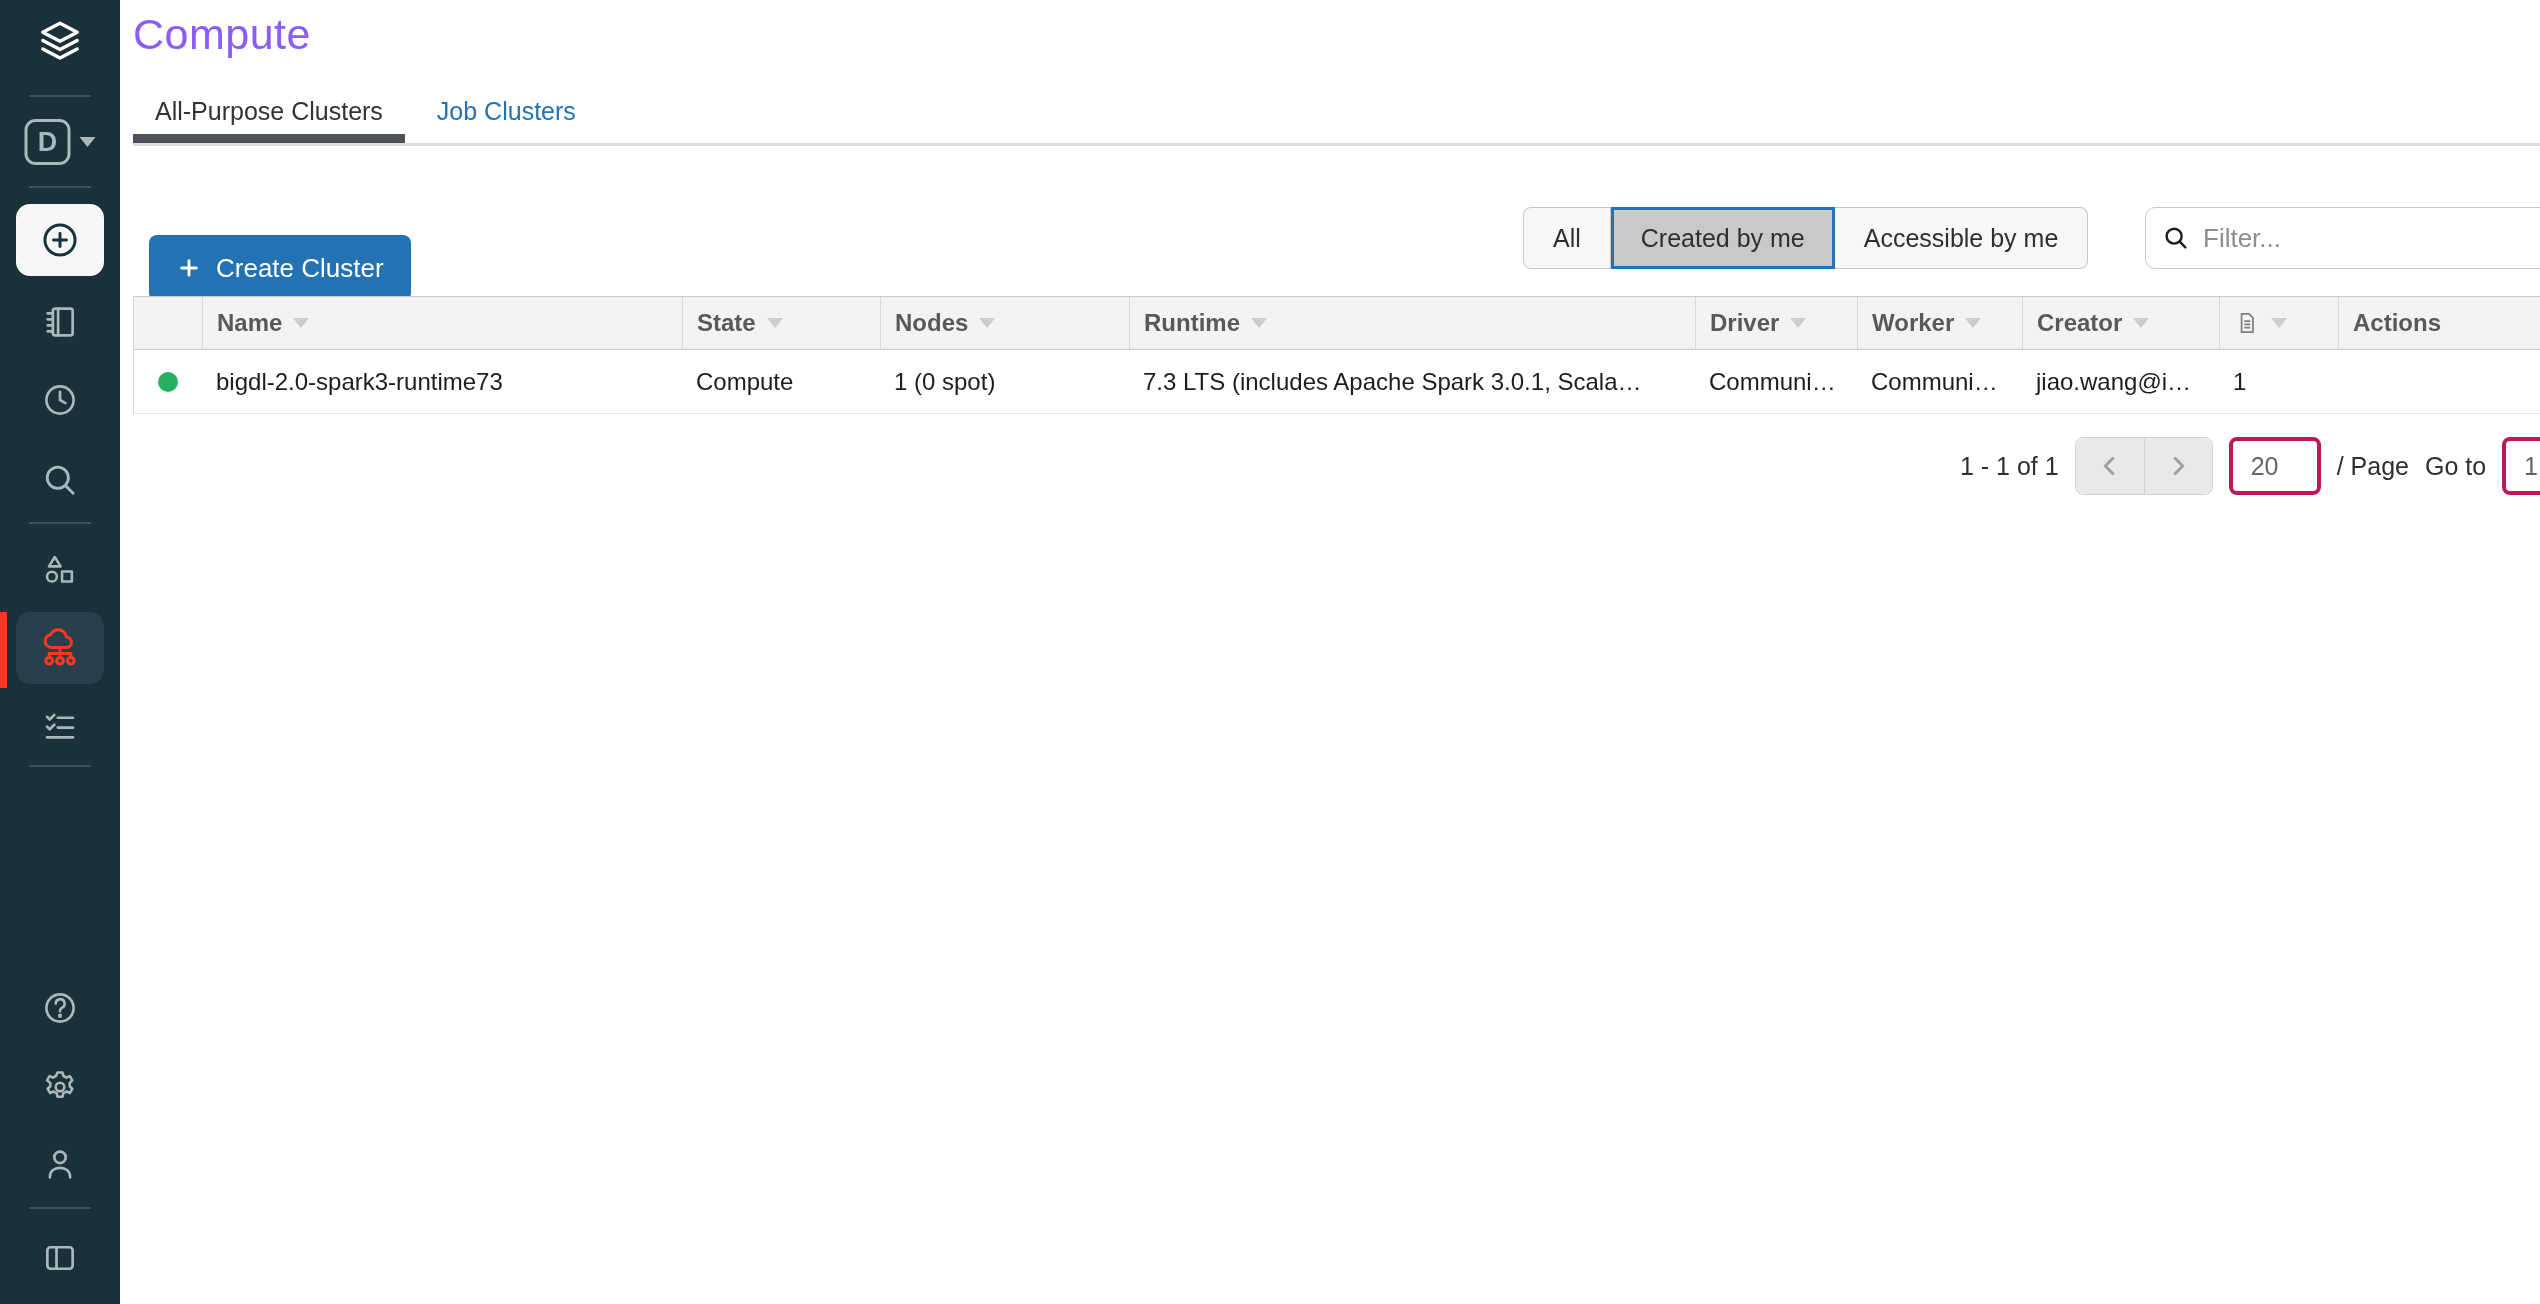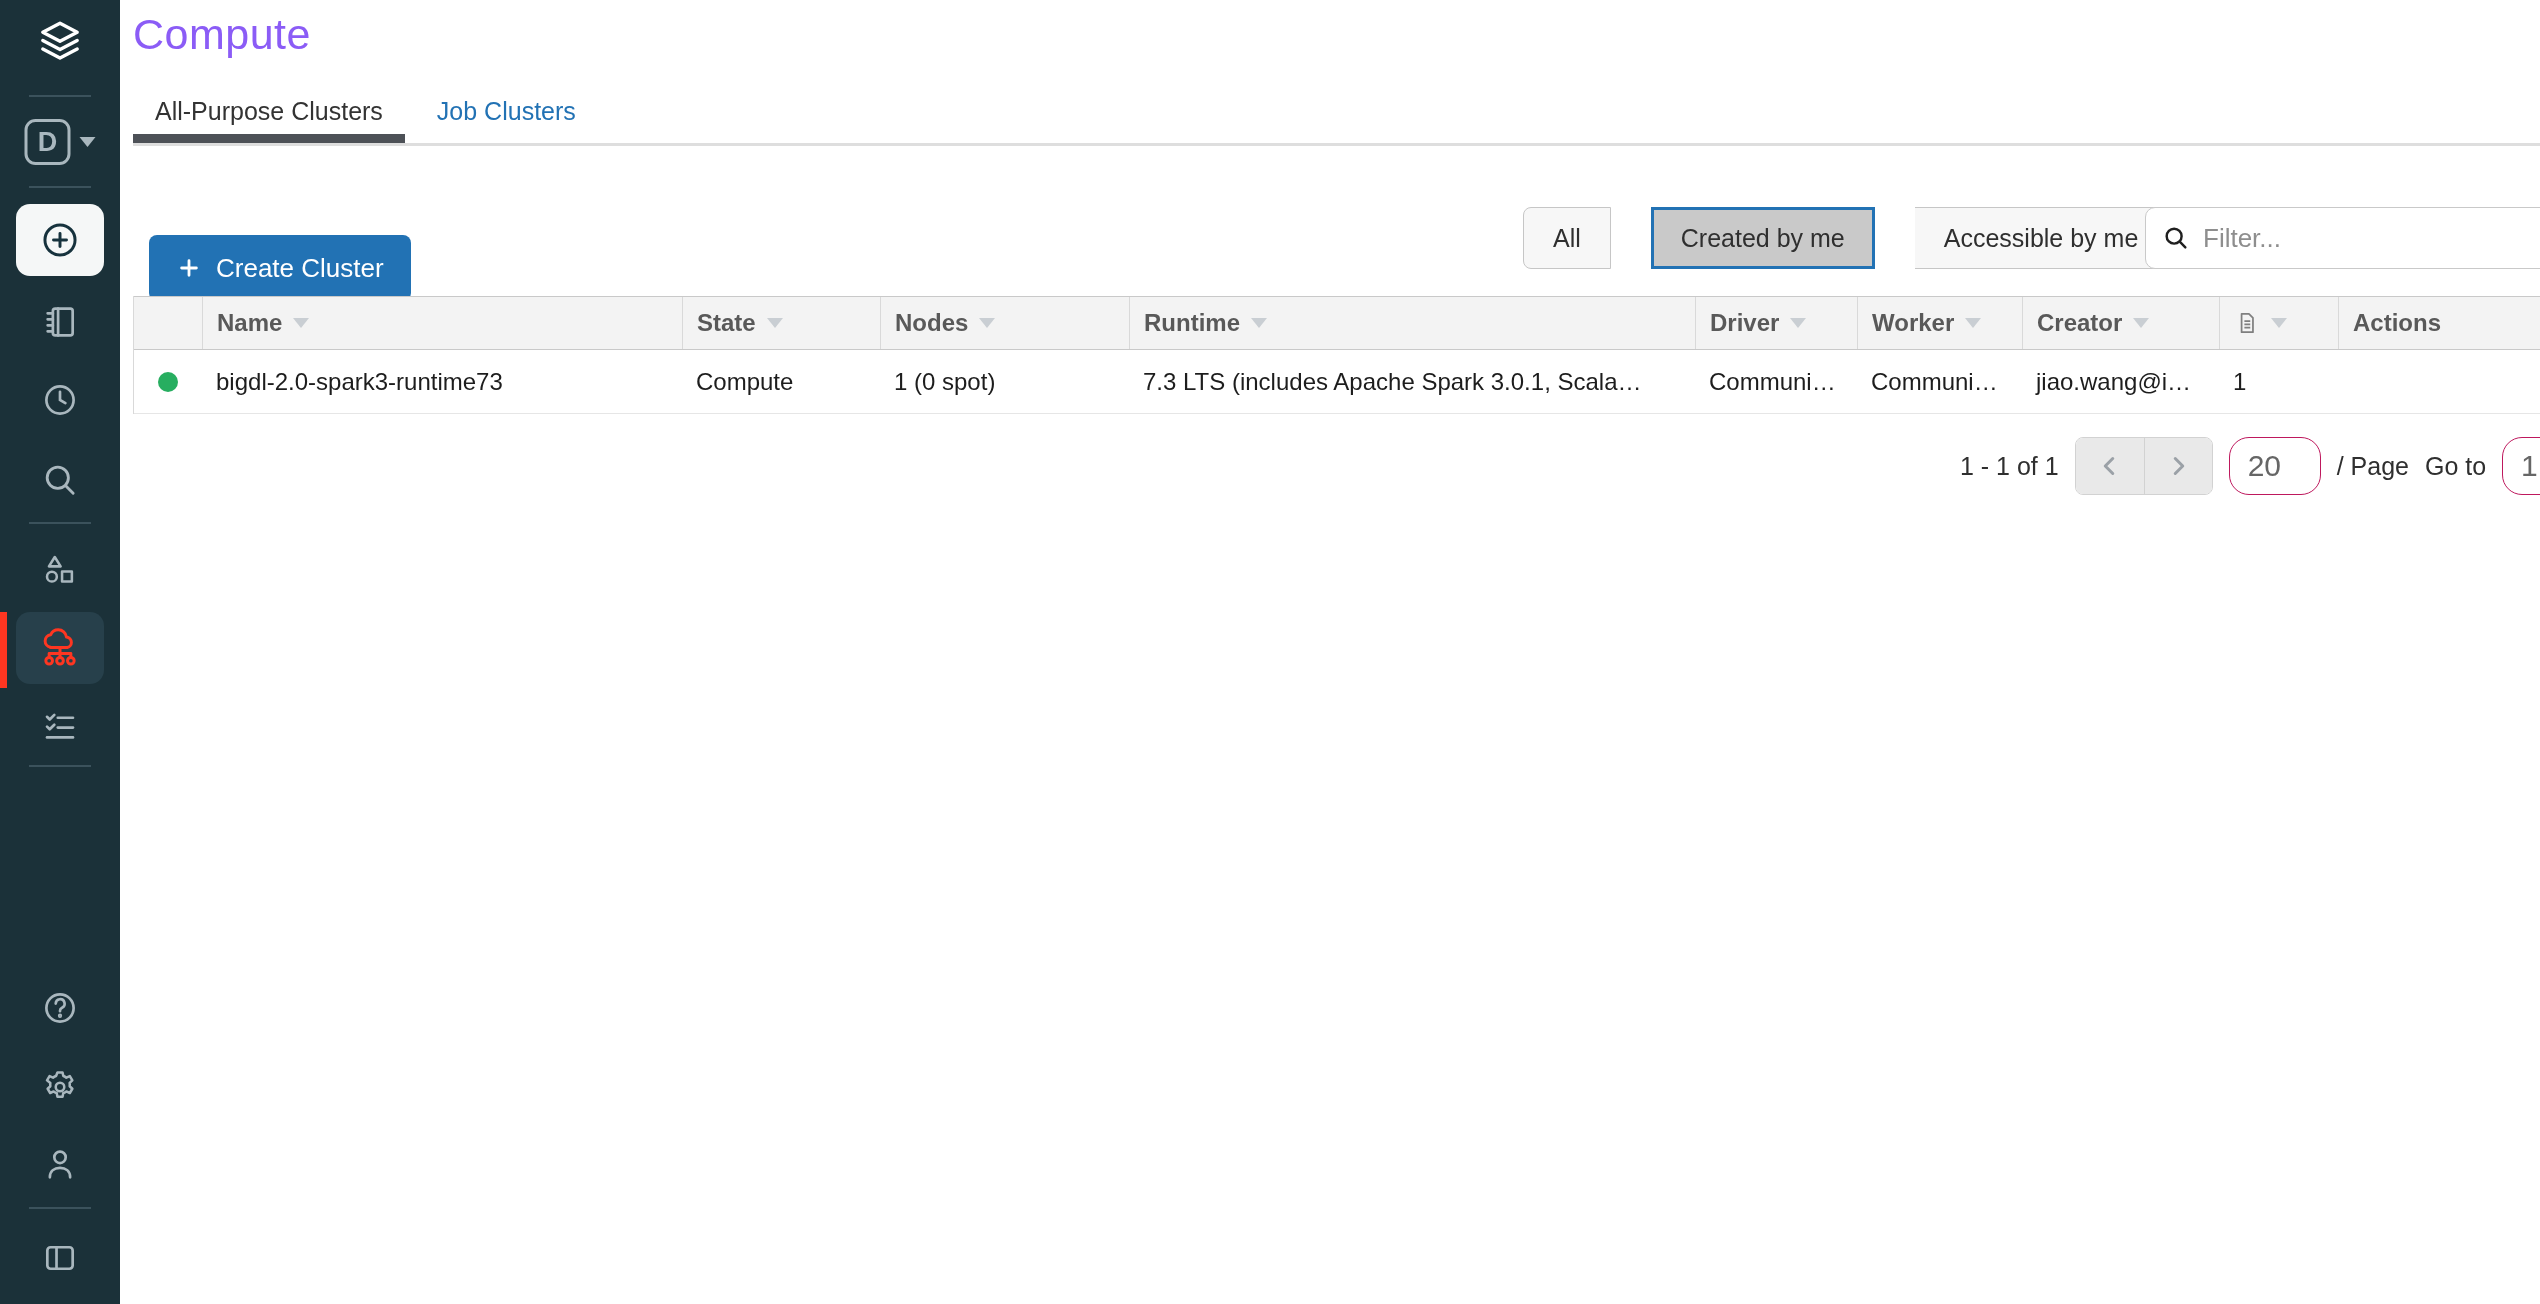--- a/index.html
+++ b/index.html
@@ -49,21 +49,21 @@
   .tab.link { color: #2272b4; }
 
   
   .btn-create {
     position: absolute; left: 29px; top: 203px; height: 66px;
     display: flex; align-items: center; gap: 14px; padding: 0 27px;
     background: #2272b4; color: #ffffff; border: none; border-radius: 8px;
     font-size: 26px; font-family: inherit; cursor: pointer; margin-top: 32px;
   }
   .segmented {
-    position: absolute; left: 1403px; top: 207px; height: 76px; display: flex; gap: 40px;
+    position: absolute; left: 1403px; top: 207px; height: 76px; display: flex;
   }
   .seg-btn {
     height: 62px; padding: 0 29px; font-size: 25px; font-family: inherit;
     background: #f7f7f7; color: #2f2f2f; border: 1px solid #c6c6c6; border-left-width: 0;
     cursor: pointer; white-space: nowrap;
   }
   .seg-btn:first-child { border-left-width: 1px; border-radius: 8px 0 0 8px; }
   .seg-btn:last-child { border-radius: 0 8px 8px 0; }
   .seg-btn.selected { background: #c9c9c9; border: 3px solid #2272b4; padding: 0 27px; }
   .filterbox {
@@ -108,22 +108,22 @@
     position: absolute; left: 1840px; top: 437px; height: 58px;
     display: flex; align-items: center; gap: 16px; font-size: 25px; color: #2f2f2f; white-space: nowrap;
   }
   .page-btns { display: flex; border: 1px solid #d2d2d2; border-radius: 8px; overflow: hidden; }
   .page-btn {
     width: 68px; height: 56px; background: #e9e9e9; border: none; cursor: default;
     display: flex; align-items: center; justify-content: center; color: #9ba1a7;
   }
   .page-btn + .page-btn { border-left: 1px solid #d2d2d2; }
   .num-input {
-    width: 92px; height: 58px; border: 1px solid #be185d; border-radius: 20px;
-    font-size: 30px; font-family: inherit; color: #666; padding: 0 0 0 18px; outline: none;
+    width: 92px; height: 58px; border: 4px solid #be185d; border-radius: 8px;
+    font-size: 25px; font-family: inherit; color: #666; padding: 0 0 0 18px; outline: none;
   }
   .goto-input { width: 100px; }
   svg { display: block; }
 </style>
 </head>
 <body>
 
 <div class="app">
 
   <aside class="sidebar">

